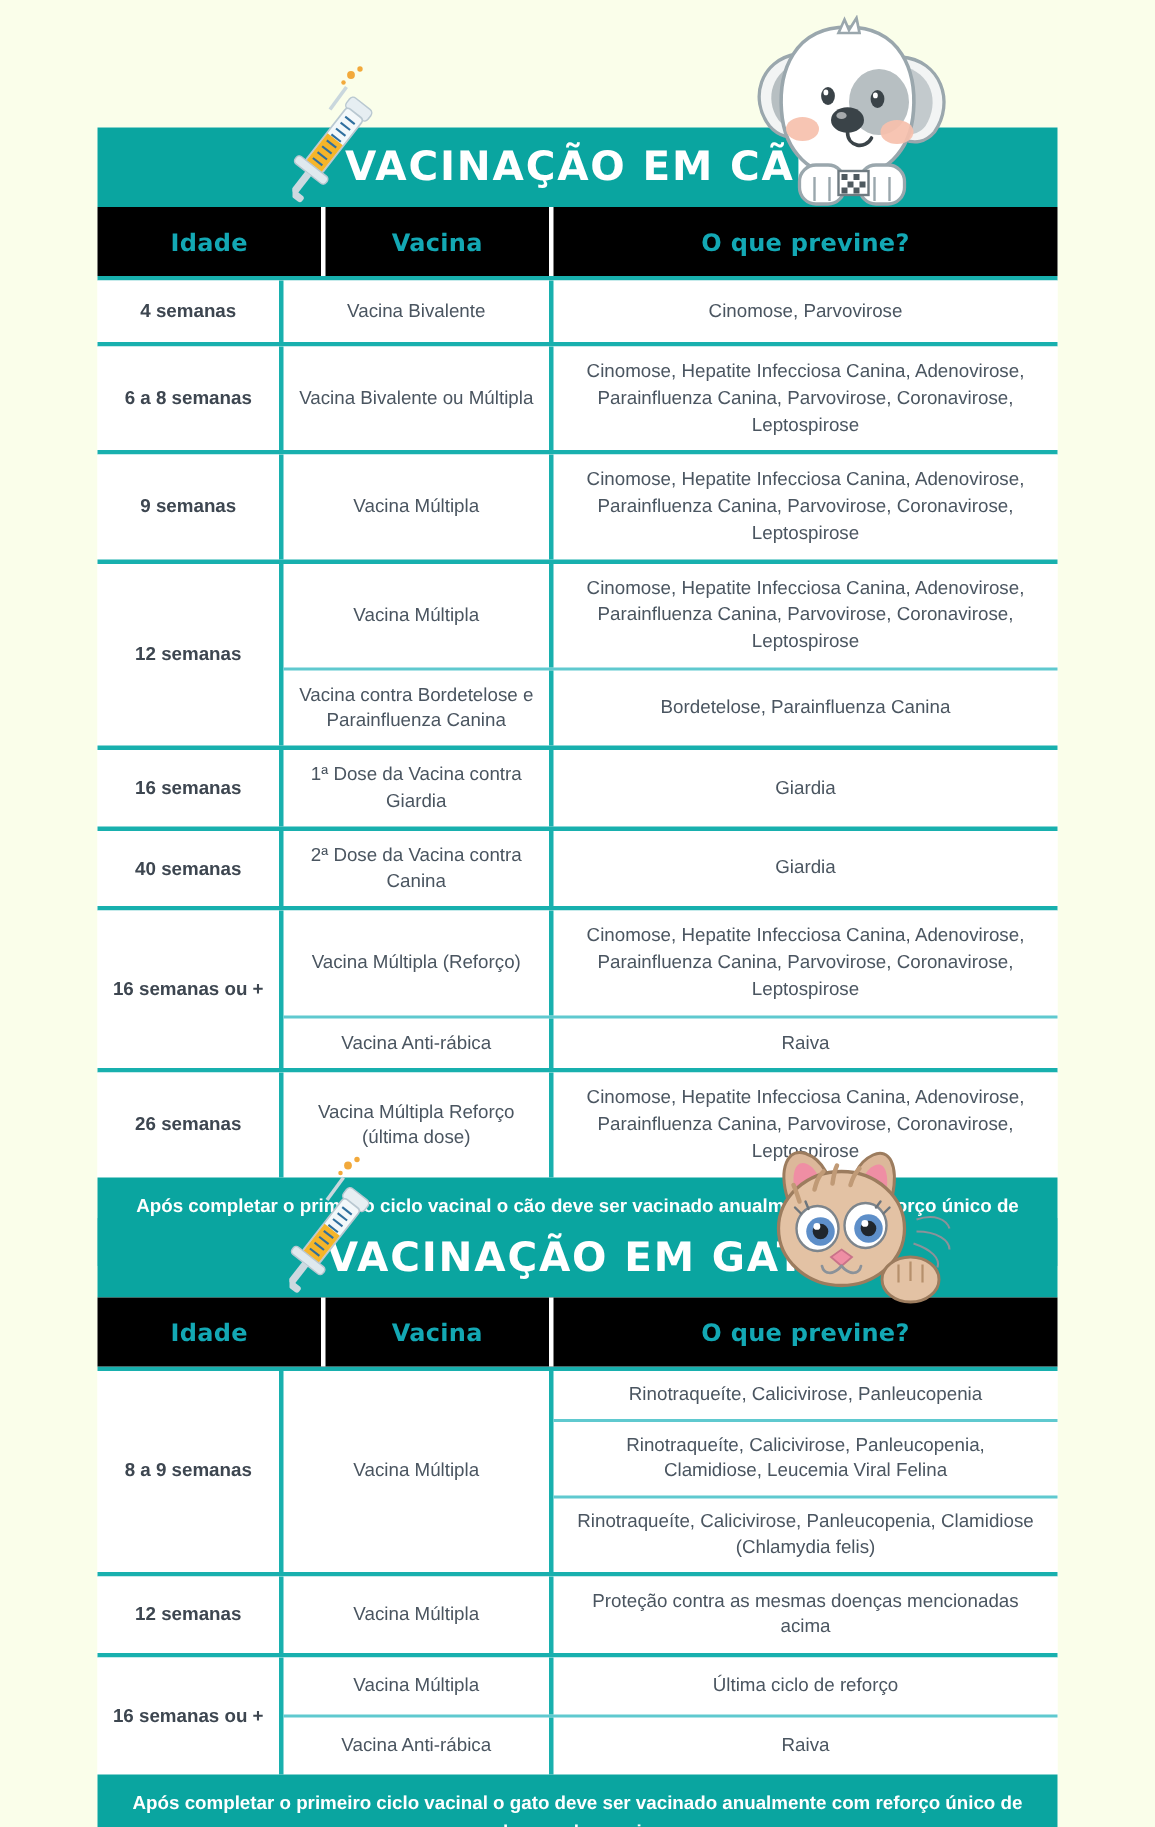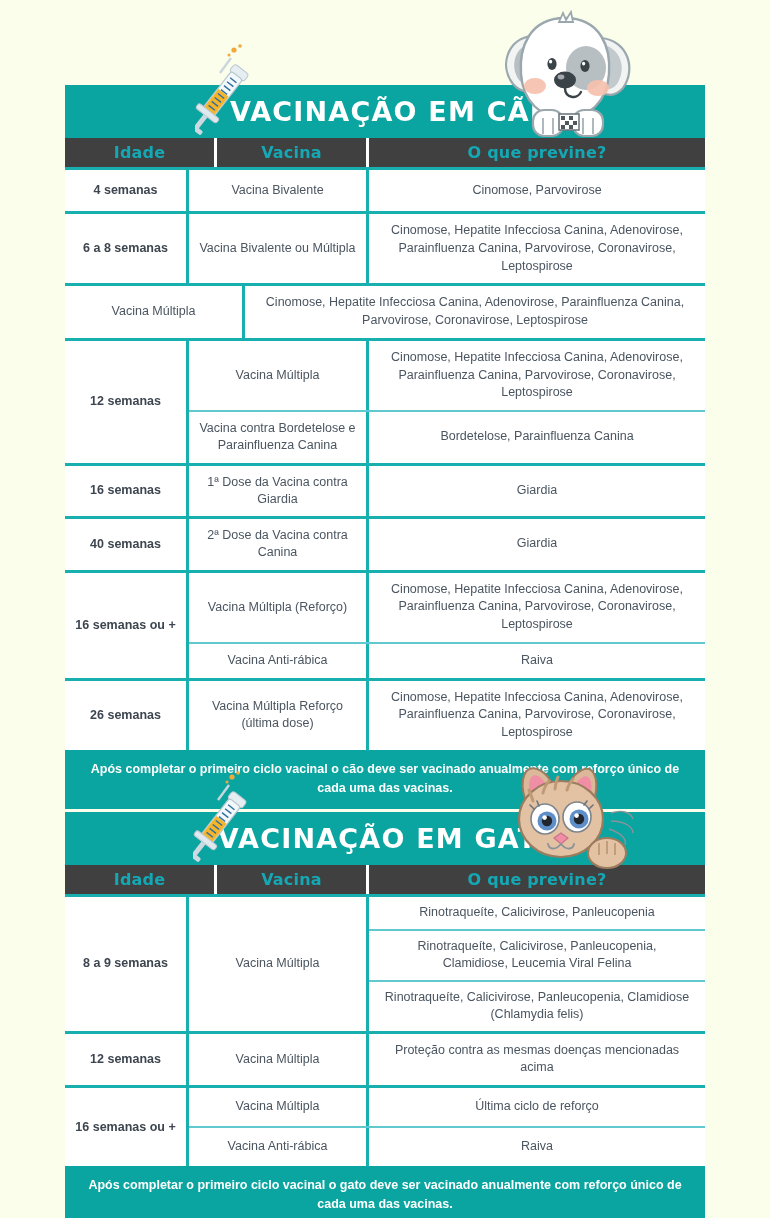--- a/index.html
+++ b/index.html
@@ -69,22 +69,22 @@
     position: absolute;
     z-index: 5;
     pointer-events: none;
   }
   #dog-art { right: 60px; top: -75px; }
   #cat-art { right: 62px; top: -55px; }
 
   
   .col-head {
     display: flex;
-    background: #404040;
-    height: 29px;
+    background: #000000;
+    height: 46px;
     position: relative;
     z-index: 1;
   }
   .col-head > div {
     display: flex;
     align-items: center;
     justify-content: center;
     font-size: 16px;
     font-weight: bold;
     color: #13a8b4;
@@ -295,20 +295,21 @@
         <div class="cell-age">6 a 8 semanas</div>
         <div class="subwrap">
           <div class="subrow">
             <div class="cell-vac">Vacina Bivalente ou Múltipla</div>
             <div class="cell-prev">Cinomose, Hepatite Infecciosa Canina, Adenovirose, Parainfluenza Canina, Parvovirose, Coronavirose, Leptospirose</div>
           </div>
         </div>
       </div>
 
       <div class="row">
+        <div class="cell-age">9 semanas</div>
         <div class="subwrap">
           <div class="subrow">
             <div class="cell-vac">Vacina Múltipla</div>
             <div class="cell-prev">Cinomose, Hepatite Infecciosa Canina, Adenovirose, Parainfluenza Canina, Parvovirose, Coronavirose, Leptospirose</div>
           </div>
         </div>
       </div>
 
       <div class="row">
         <div class="cell-age">12 semanas</div>

